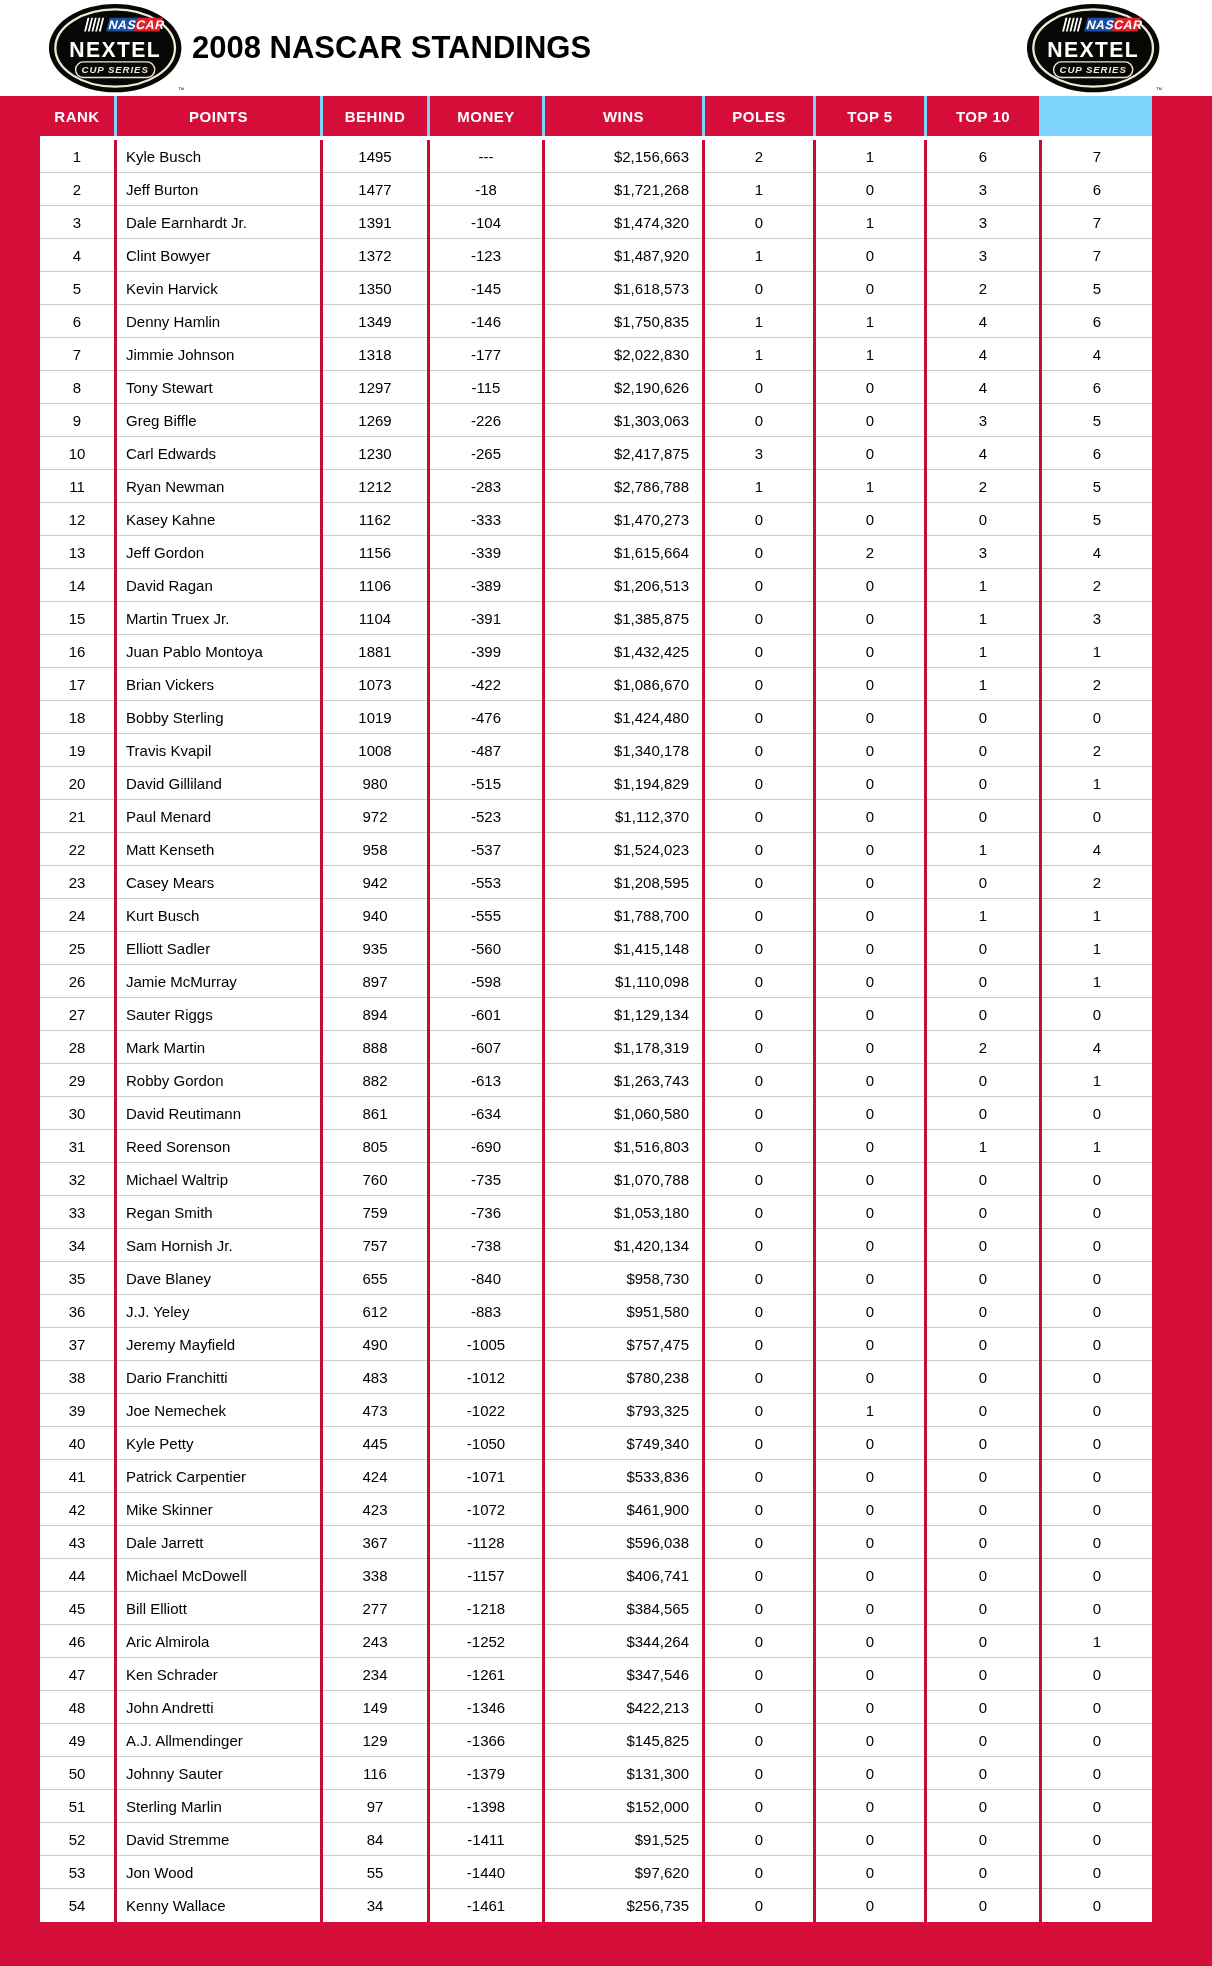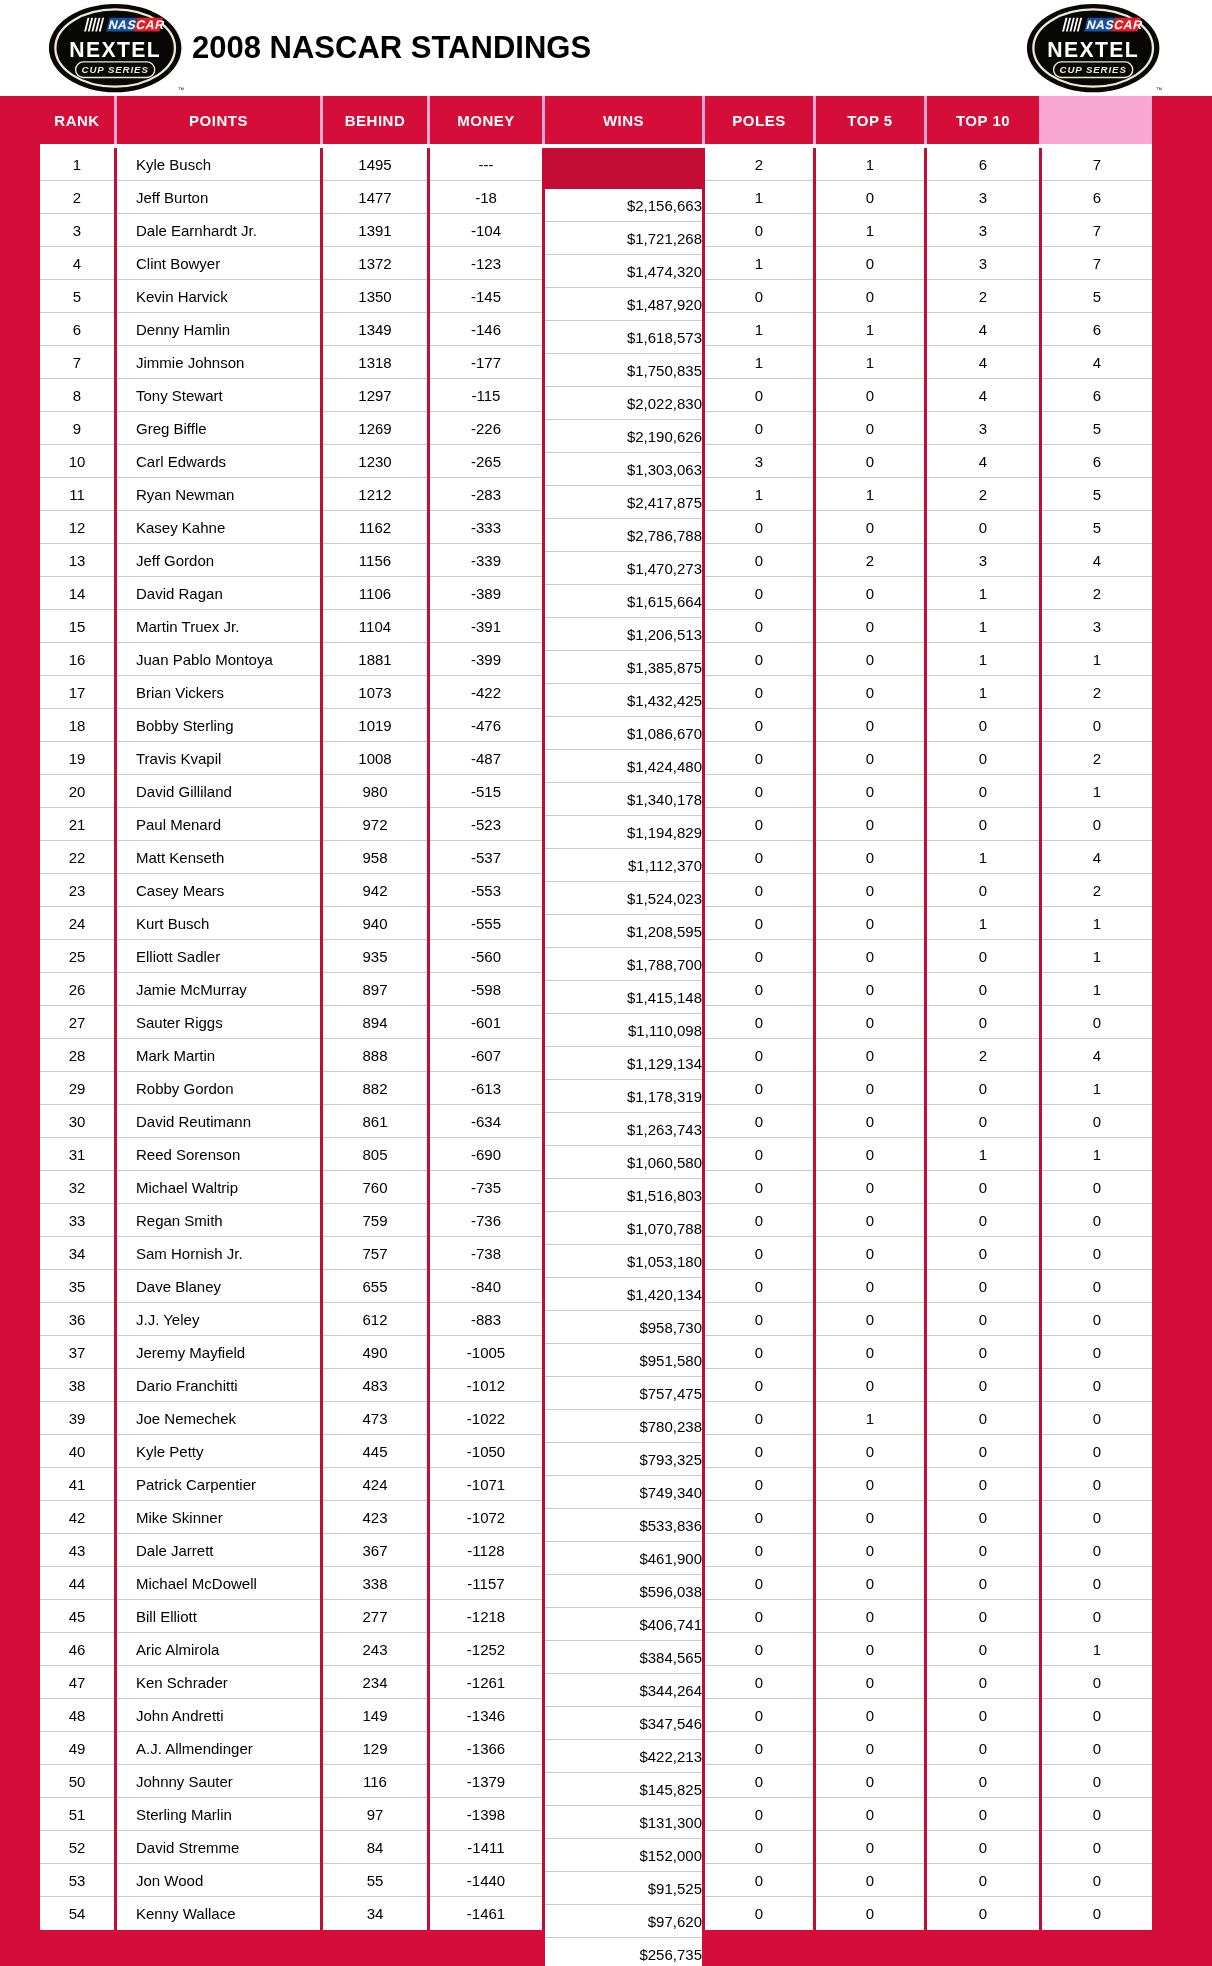--- a/index.html
+++ b/index.html
@@ -27,43 +27,43 @@
     min-height:1870px;
     padding:0 0 0 40px;
   }
   .standings-table{width:1112px;}
   .grid-row{
     display:grid;
     grid-template-columns:74px 203px 104px 112px 157px 108px 108px 112px 110px;
     column-gap:3px;
   }
   .header-row{
-    background:#f9a8d4;
-    height:48px;
+    background:#7dd3fc;
+    height:40px;
   }
   .header-cell{
     background:var(--red);color:#ffffff;font-weight:700;font-size:15px;
     letter-spacing:0.5px;display:flex;align-items:center;justify-content:center;
     height:100%;
   }
   .header-gap{height:4px;background:#ffffff;}
   .table-body{background:var(--separator);}
   .row{
     background:var(--separator);
     height:33px;
   }
   .cell{
     background:#ffffff;color:#000;font-size:15px;
     display:flex;align-items:center;justify-content:center;
     border-bottom:1px solid var(--row_line);
     height:33px;
   }
   .row:last-child .cell{border-bottom:none;}
-  .cell.c1{justify-content:flex-start;padding-left:19px;}
-  .cell.c4{justify-content:flex-end;margin-top:41px;}
+  .cell.c1{justify-content:flex-start;padding-left:9px;}
+  .cell.c4{justify-content:flex-end;padding-right:13px;}
 </style>
 </head>
 <body>
 
 <div class="top-band">
 
   <svg class="logo" viewBox="0 0 152 100">
     <ellipse cx="74" cy="49" rx="72" ry="48" fill="#070705"></ellipse>
     <ellipse cx="74" cy="49" rx="65" ry="42" fill="none" stroke="#EFE9D1" stroke-width="2.5"></ellipse>
     <g transform="translate(6,0) skewX(-14)">

